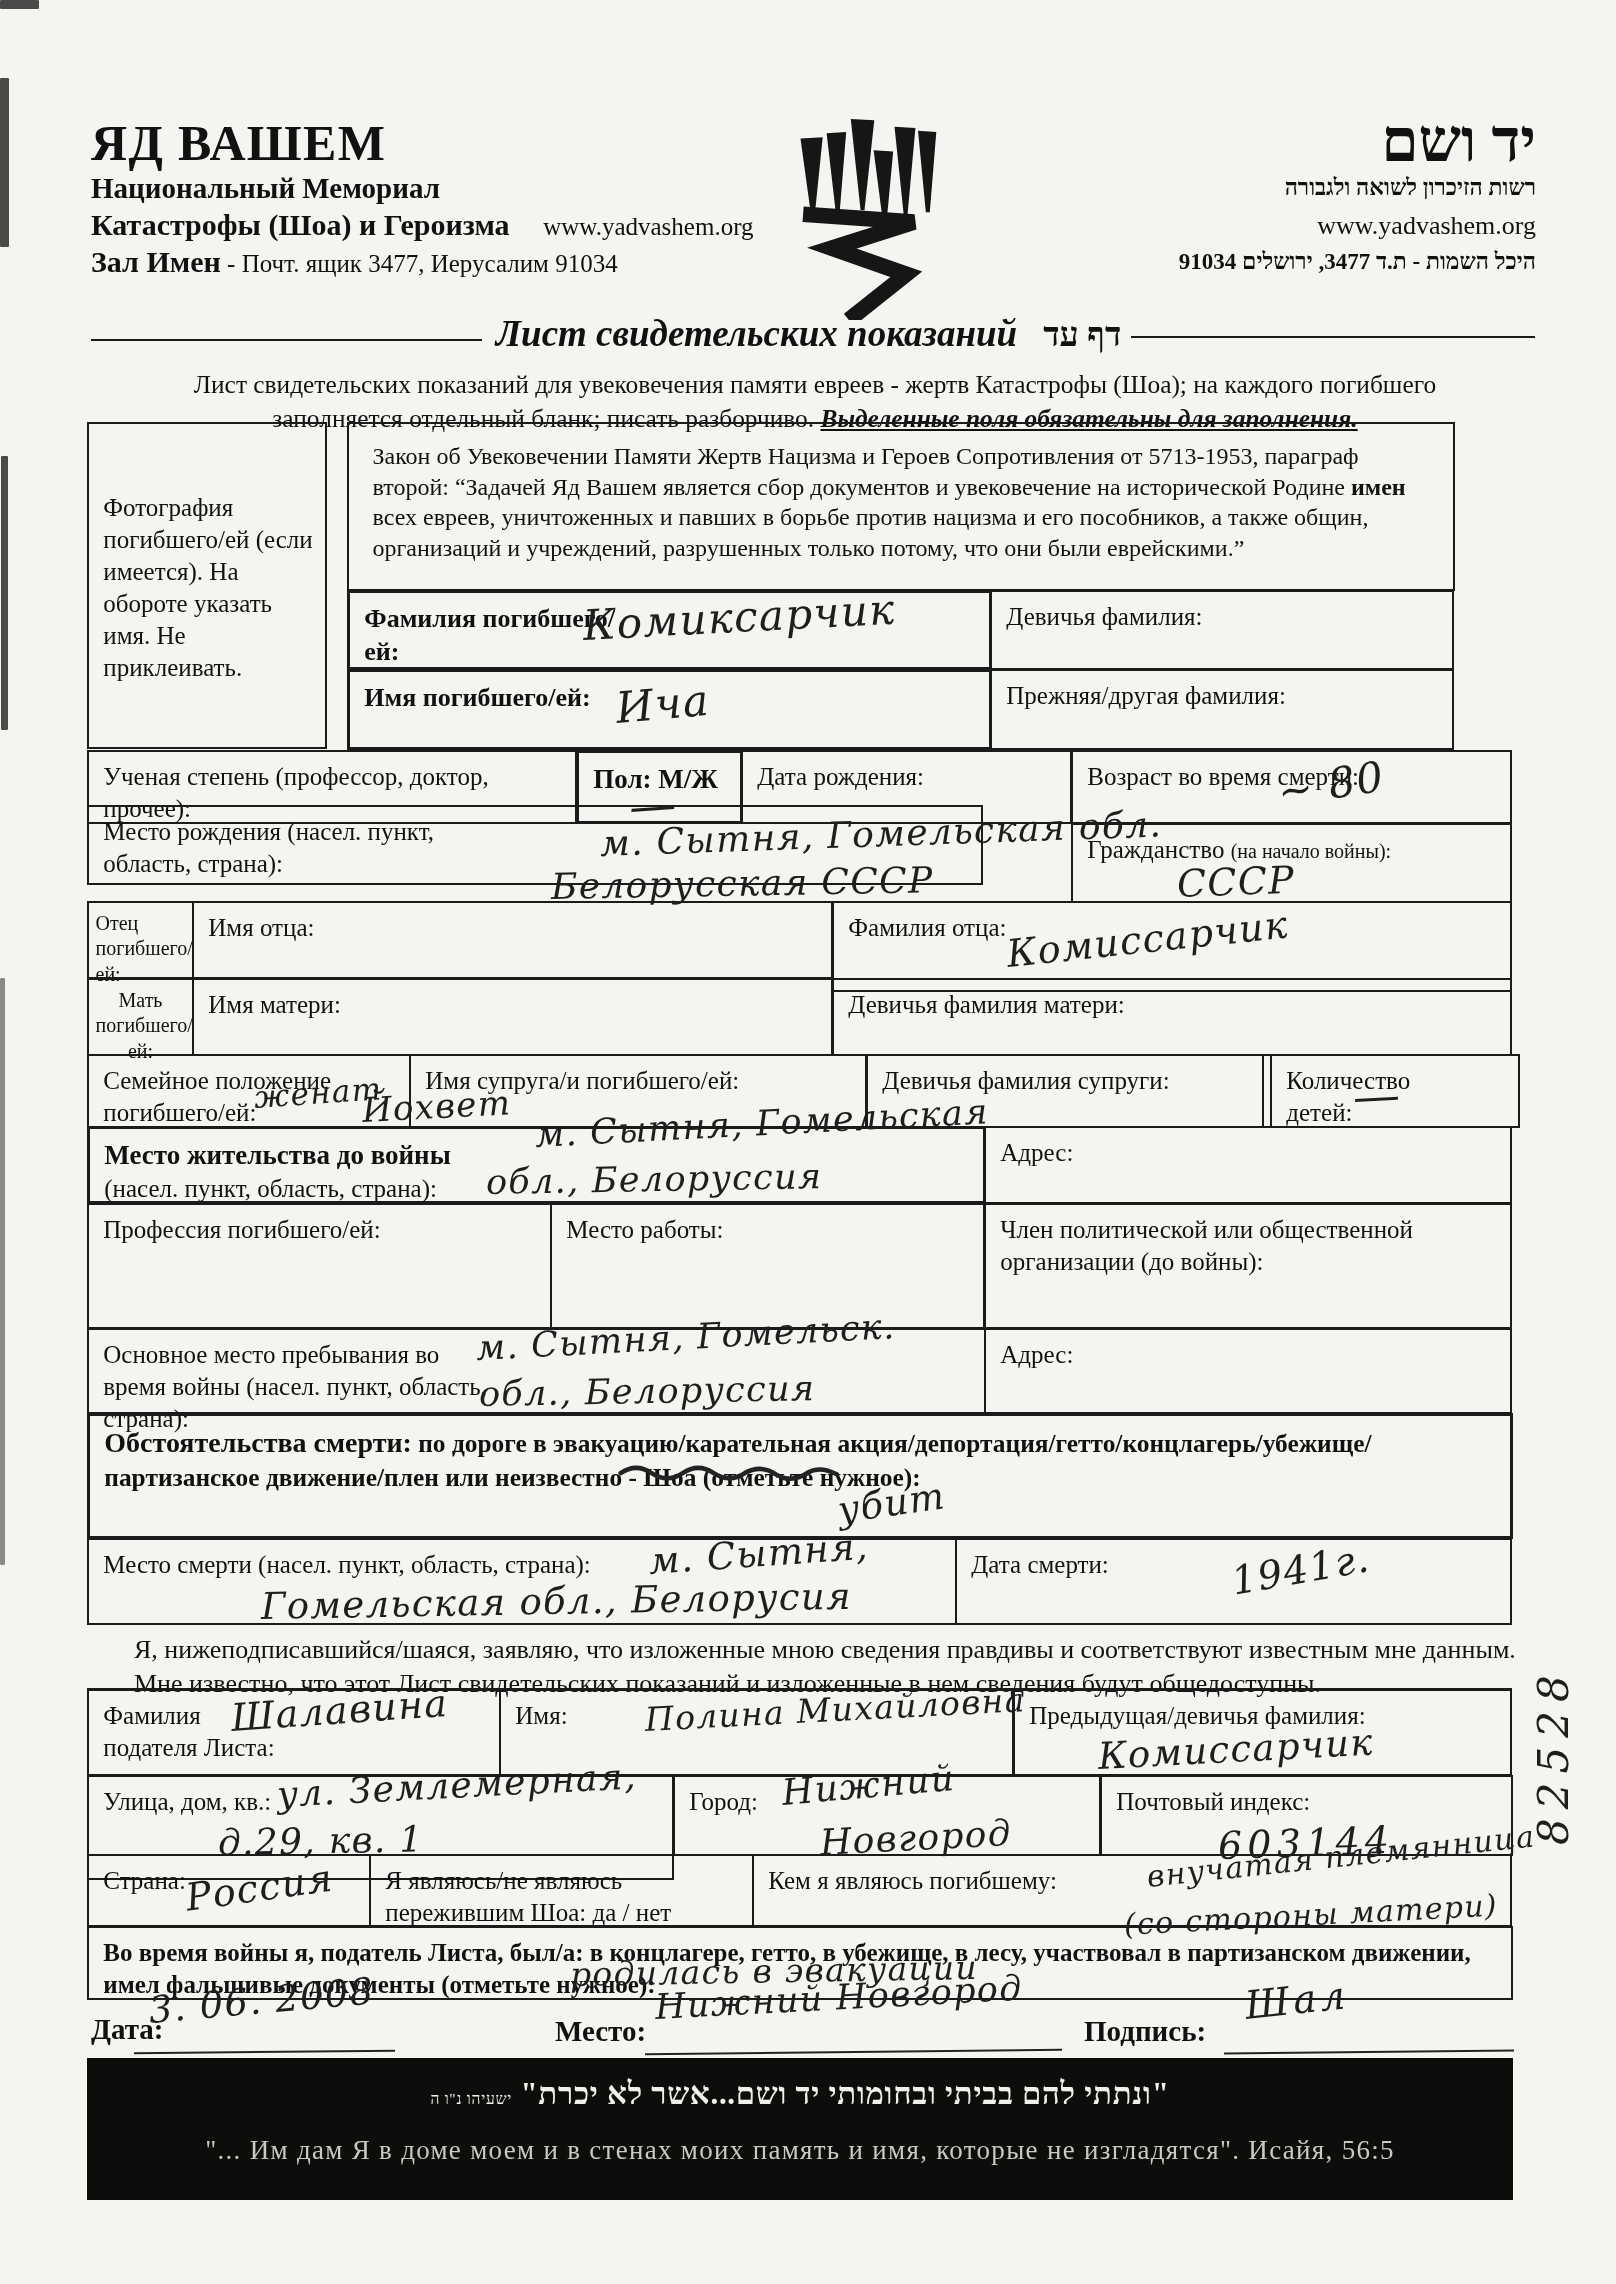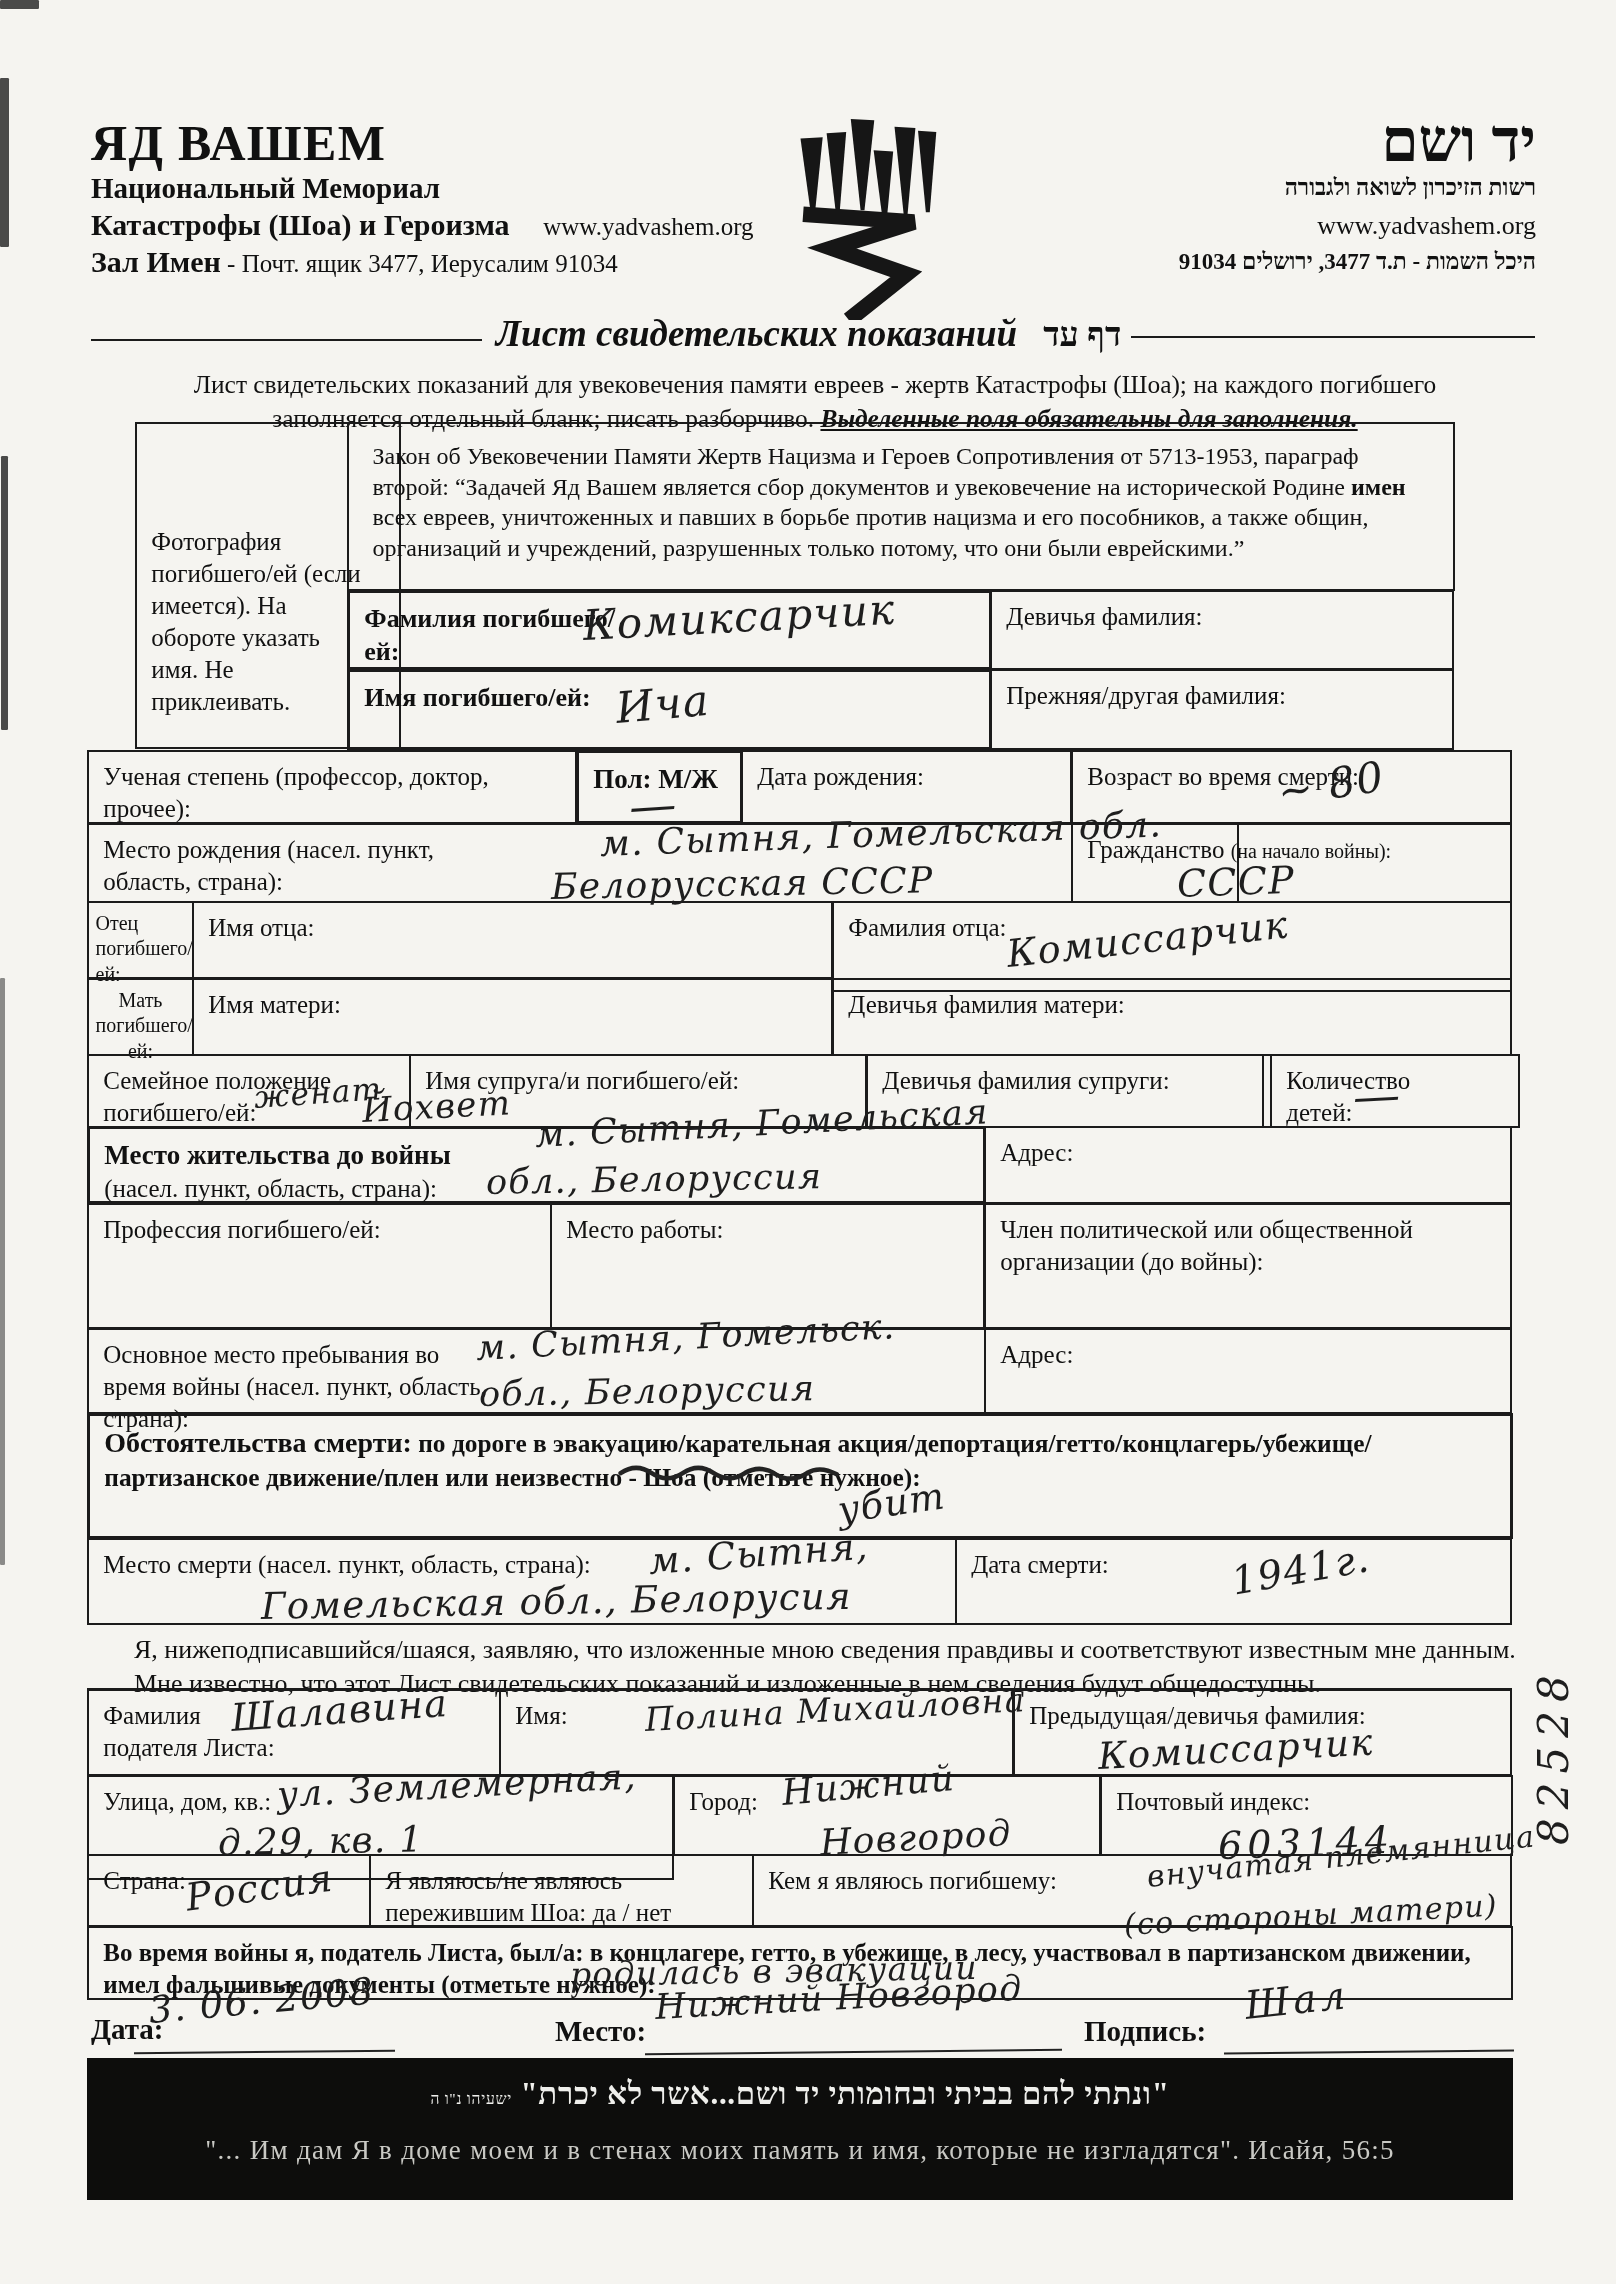--- a/index.html
+++ b/index.html
@@ -90,21 +90,21 @@
   <div class="title-wrap">
     <span class="tt">Лист свидетельских показаний</span>
     <span class="th" style="margin-left:23.5px;">דף עד</span>
   </div>
 
   <div class="intro">
     <span>Лист свидетельских показаний для увековечения памяти евреев - жертв Катастрофы (Шоа); на каждого погибшего</span><br>
     <span>заполняется отдельный бланк; писать разборчиво. </span><span class="em">Выделенные поля обязательны для заполнения.</span>
   </div>
 
-  <div class="cell" style="left:87px;top:422px;width:266px;height:327px;padding-top:102px;border-width:2.6px;margin-left:48px;">
+  <div class="cell" style="left:87px;top:422px;width:240px;height:327px;padding-top:68px;border-width:2.6px;">
     <span class="lbl" style="width:215px;">Фотография погибшего/ей (если имеется). На обороте указать имя. Не приклеивать.</span>
   </div>
 
   <div class="cell" style="left:347px;top:422px;width:1108px;height:169px;border-width:2.6px;padding:17px 23.5px;font-size:24px;">
     <span>Закон об Увековечении Памяти Жертв Нацизма и Героев Сопротивления от 5713-1953, параграф второй: “Задачей Яд Вашем является сбор документов и увековечение на исторической Родине </span><span class="b">имен</span><span> всех евреев, уничтоженных и павших в борьбе против  нацизма и его пособников,  а также общин, организаций и учреждений, разрушенных только потому, что они были еврейскими.”</span>
   </div>
 
   <div class="cell thick" style="left:347px;top:590px;width:645px;height:80px;">
     <span class="lbl b" style="width:280px;font-size:26px;">Фамилия погибшего/ей:</span>
   </div>
@@ -125,21 +125,21 @@
   <div class="cell thick b" style="left:576px;top:750px;width:167px;height:74px;font-size:27px;">
     <span>Пол: М/Ж</span>
   </div>
   <div class="cell" style="left:741px;top:750px;width:331px;height:74px;">
     <span class="lbl">Дата рождения:</span>
   </div>
   <div class="cell" style="left:1071px;top:750px;width:441px;height:74px;">
     <span class="lbl">Возраст во время смерти:</span>
   </div>
 
-  <div class="cell" style="left:87px;top:823px;width:1152px;height:80px;">
+  <div class="cell" style="left:87px;top:805px;width:896px;height:80px;">
     <span class="lbl" style="width:339px;">Место рождения (насел. пункт, область, страна):</span>
   </div>
   <div class="cell" style="left:1071px;top:823px;width:441px;height:80px;">
     <span>Гражданство </span><span class="sm">(на начало войны):</span>
   </div>
 
   <div class="cell sm" style="left:87px;top:901px;width:107px;height:78px;padding:7.8px 6.5px;">
     <span class="lbl">Отец погибшего/ей:</span>
   </div>
   <div class="cell" style="left:192px;top:901px;width:641px;height:78px;">

